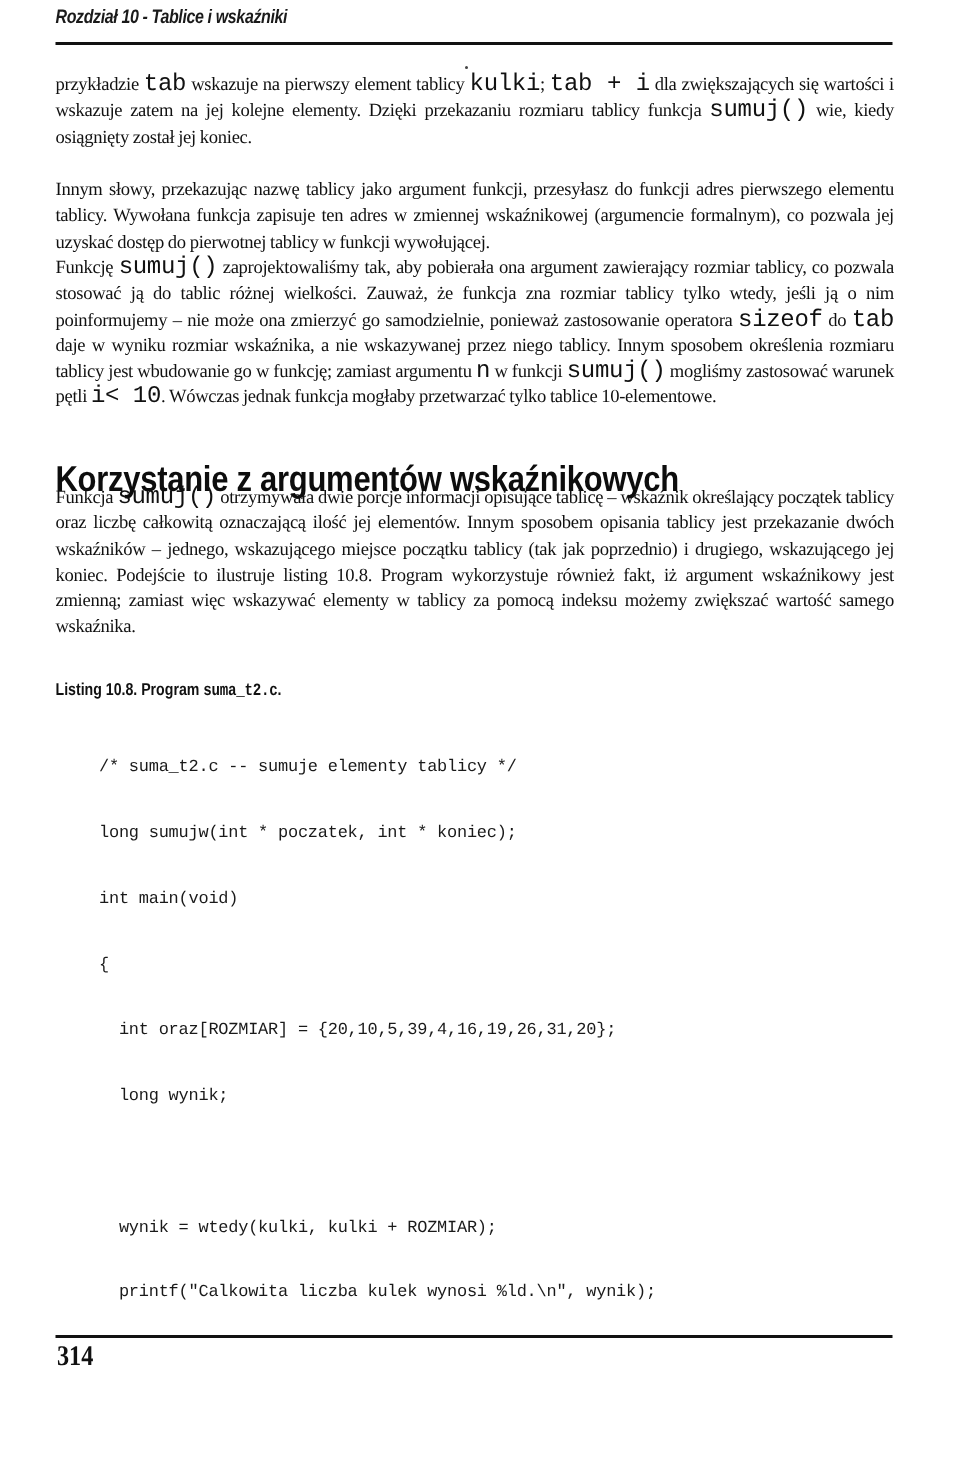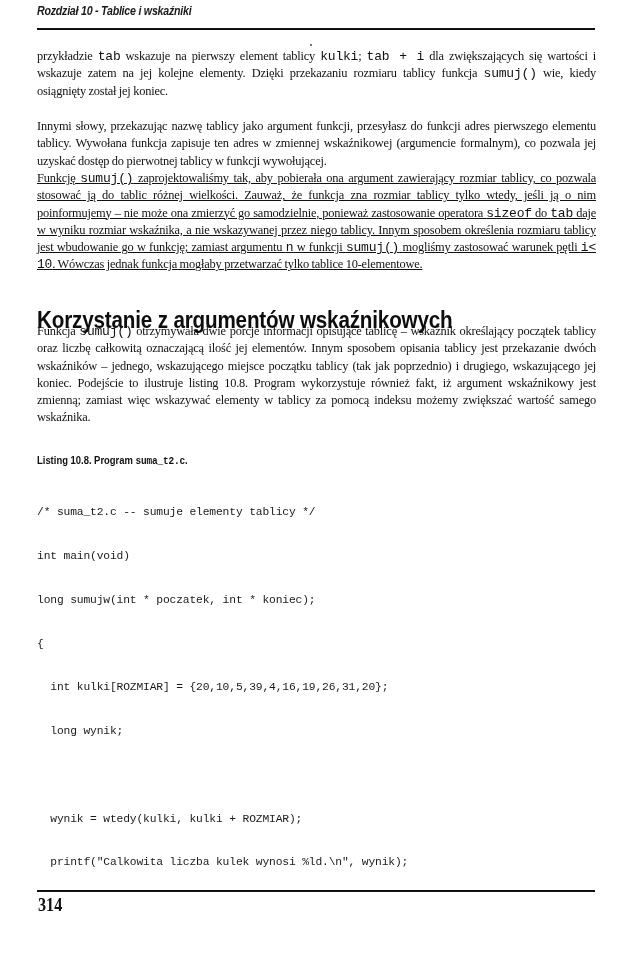--- a/index.html
+++ b/index.html
@@ -55,21 +55,21 @@
       text-align: justify;
       letter-spacing: -0.2px;
       word-spacing: -0.3px;
     }
     .body-text p {
       margin: 0;
       text-align: justify;
     }
     .mono {
       font-family: "Liberation Mono", monospace;
-      font-size: 13px;
+      font-size: 16px;
       letter-spacing: -0.2px;
     }
     .section-heading {
       position: absolute;
       left: 37px;
       top: 306px;
       font-family: "Liberation Sans", sans-serif;
       font-weight: bold;
       font-size: 24px;
       letter-spacing: -0.2px;
@@ -100,20 +100,21 @@
       font-family: "Liberation Mono", monospace;
       font-size: 11.3px;
       line-height: 14.6px;
       white-space: pre;
       color: #1a1a1a;
       letter-spacing: -0.15px;
     }
     .code .line {
       display: block;
       height: 14.6px;
+      margin-left: 29px;
     }
     .rule-bottom {
       position: absolute;
       left: 37px;
       top: 890px;
       width: 558px;
       height: 2px;
       background: #111;
     }
     .page-number {
@@ -134,47 +135,47 @@
 <div class="rule-top"></div>
 <div class="dot"></div>
 
 <div class="body-text" style="top:48px;">
   <p>
     <span>przykładzie </span><span class="mono">tab</span><span> wskazuje na pierwszy element tablicy </span><span class="mono">kulki</span><span>; </span><span class="mono">tab + i</span><span> dla zwiększających się wartości i wskazuje zatem na jej kolejne elementy. Dzięki przekazaniu rozmiaru tablicy funkcja </span><span class="mono">sumuj()</span><span> wie, kiedy osiągnięty został jej koniec.</span>
   </p>
 </div>
 
 <div class="body-text" style="top:118px;">
-  <p>Innymi słowy, przekazując nazwę tablicy jako argument funkcji, przesyłasz do funkcji adres pierwszego elementu tablicy. Wywołana funkcja zapisuje ten adres w zmiennej wskaźnikowej (argumencie formalnym), co pozwala jej uzyskać dostęp do pierwotnej tablicy w funkcji wywołującej.</p>
+  <p>Innym słowy, przekazując nazwę tablicy jako argument funkcji, przesyłasz do funkcji adres pierwszego elementu tablicy. Wywołana funkcja zapisuje ten adres w zmiennej wskaźnikowej (argumencie formalnym), co pozwala jej uzyskać dostęp do pierwotnej tablicy w funkcji wywołującej.</p>
 </div>
 
-<div class="body-text" style="top:170px;text-decoration:underline;">
+<div class="body-text" style="top:170px;">
   <p>
     <span>Funkcję </span><span class="mono">sumuj()</span><span> zaprojektowaliśmy tak, aby pobierała ona argument zawierający rozmiar tablicy, co pozwala stosować ją do tablic różnej wielkości. Zauważ, że funkcja zna rozmiar tablicy tylko wtedy, jeśli ją o nim poinformujemy – nie może ona zmierzyć go samodzielnie, ponieważ zastosowanie operatora </span><span class="mono">sizeof</span><span> do </span><span class="mono">tab</span><span> daje w wyniku rozmiar wskaźnika, a nie wskazywanej przez niego tablicy. Innym sposobem określenia rozmiaru tablicy jest wbudowanie go w funkcję; zamiast argumentu </span><span class="mono">n</span><span> w funkcji </span><span class="mono">sumuj()</span><span> mogliśmy zastosować warunek pętli </span><span class="mono">i&lt; 10</span><span>. Wówczas jednak funkcja mogłaby przetwarzać tylko tablice 10-elementowe.</span>
   </p>
 </div>
 
 <div class="section-heading">Korzystanie z argumentów wskaźnikowych</div>
 
 <div class="body-text" style="top:323px;">
   <p>
     <span>Funkcja </span><span class="mono">sumuj()</span><span> otrzymywała dwie porcje informacji opisujące tablicę – wskaźnik określający początek tablicy oraz liczbę całkowitą oznaczającą ilość jej elementów. Innym sposobem opisania tablicy jest przekazanie dwóch wskaźników – jednego, wskazującego miejsce początku tablicy (tak jak poprzednio) i drugiego, wskazującego jej koniec. Podejście to ilustruje listing 10.8. Program wykorzystuje również fakt, iż argument wskaźnikowy jest zmienną; zamiast więc wskazywać elementy w tablicy za pomocą indeksu możemy zwiększać wartość samego wskaźnika.</span>
   </p>
 </div>
 
 <div class="listing-caption">
   <span>Listing 10.8. Program </span><span class="mono">suma_t2.c</span><span>.</span>
 </div>
 
 <div class="code">
   <span class="line">/* suma_t2.c -- sumuje elementy tablicy */</span>
+  <span class="line">long sumujw(int * poczatek, int * koniec);</span>
   <span class="line">int main(void)</span>
-  <span class="line">long sumujw(int * poczatek, int * koniec);</span>
   <span class="line">{</span>
-  <span class="line">  int kulki[ROZMIAR] = {20,10,5,39,4,16,19,26,31,20};</span>
+  <span class="line">  int oraz[ROZMIAR] = {20,10,5,39,4,16,19,26,31,20};</span>
   <span class="line">  long wynik;</span>
   <span class="line"></span>
   <span class="line">  wynik = wtedy(kulki, kulki + ROZMIAR);</span>
   <span class="line">  printf("Calkowita liczba kulek wynosi %ld.\n", wynik);</span>
   
   
   
   
   
   

